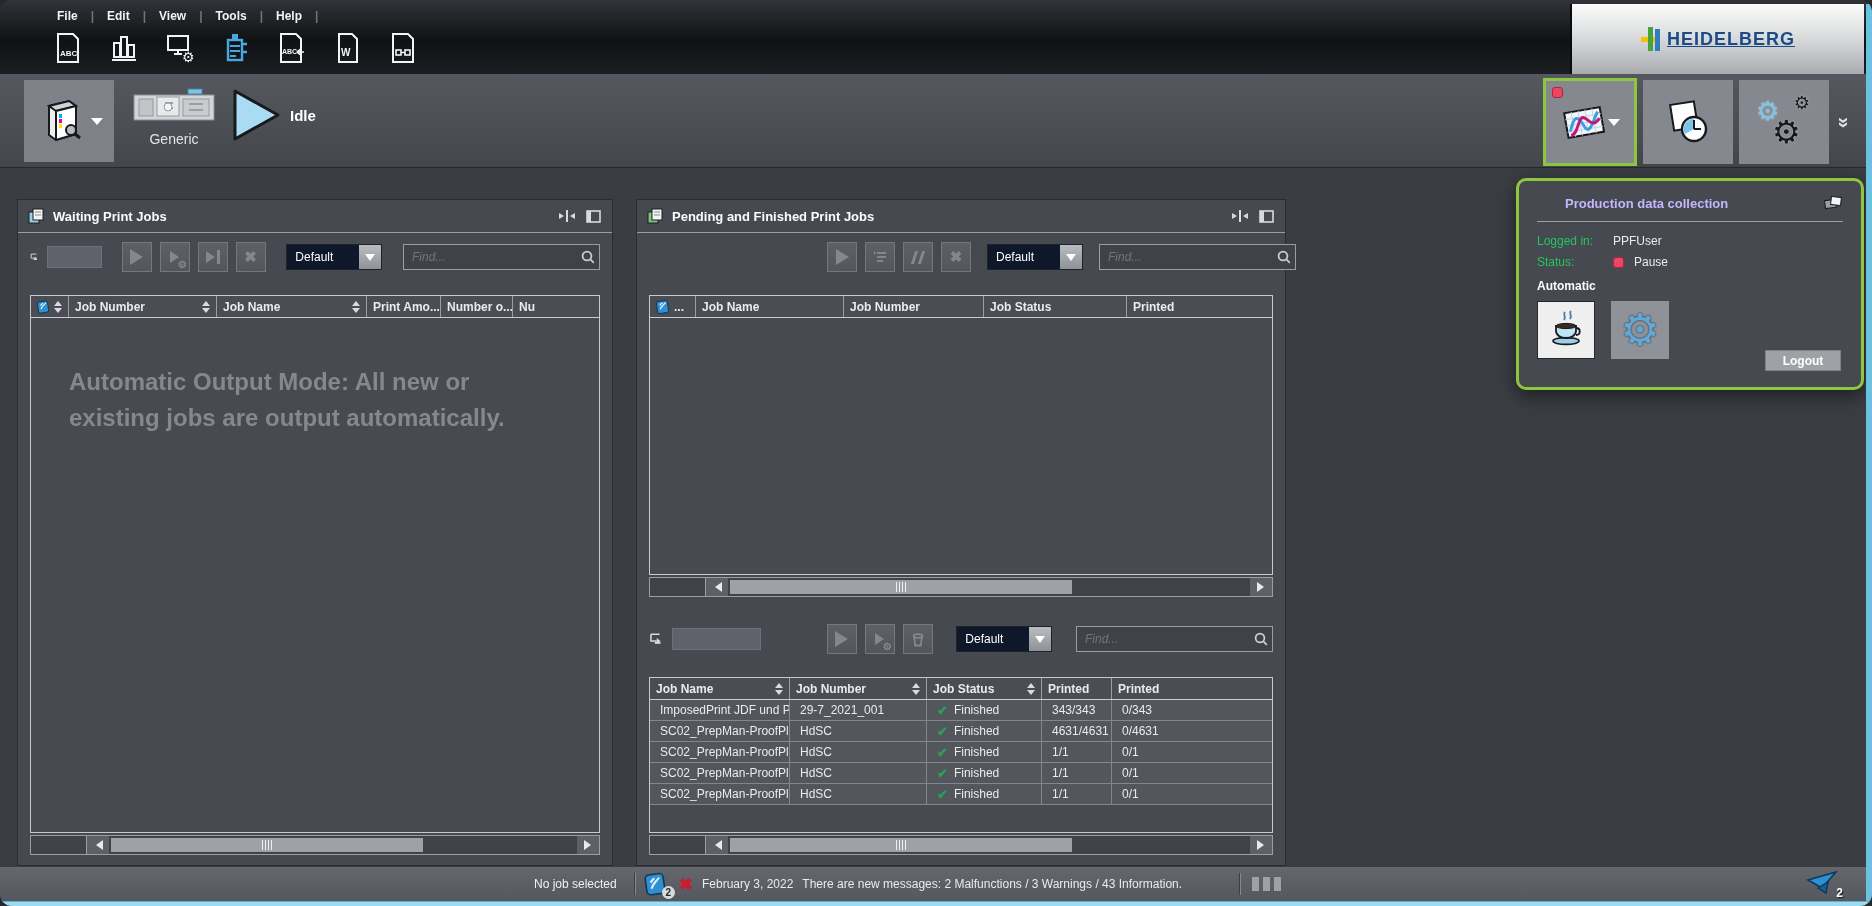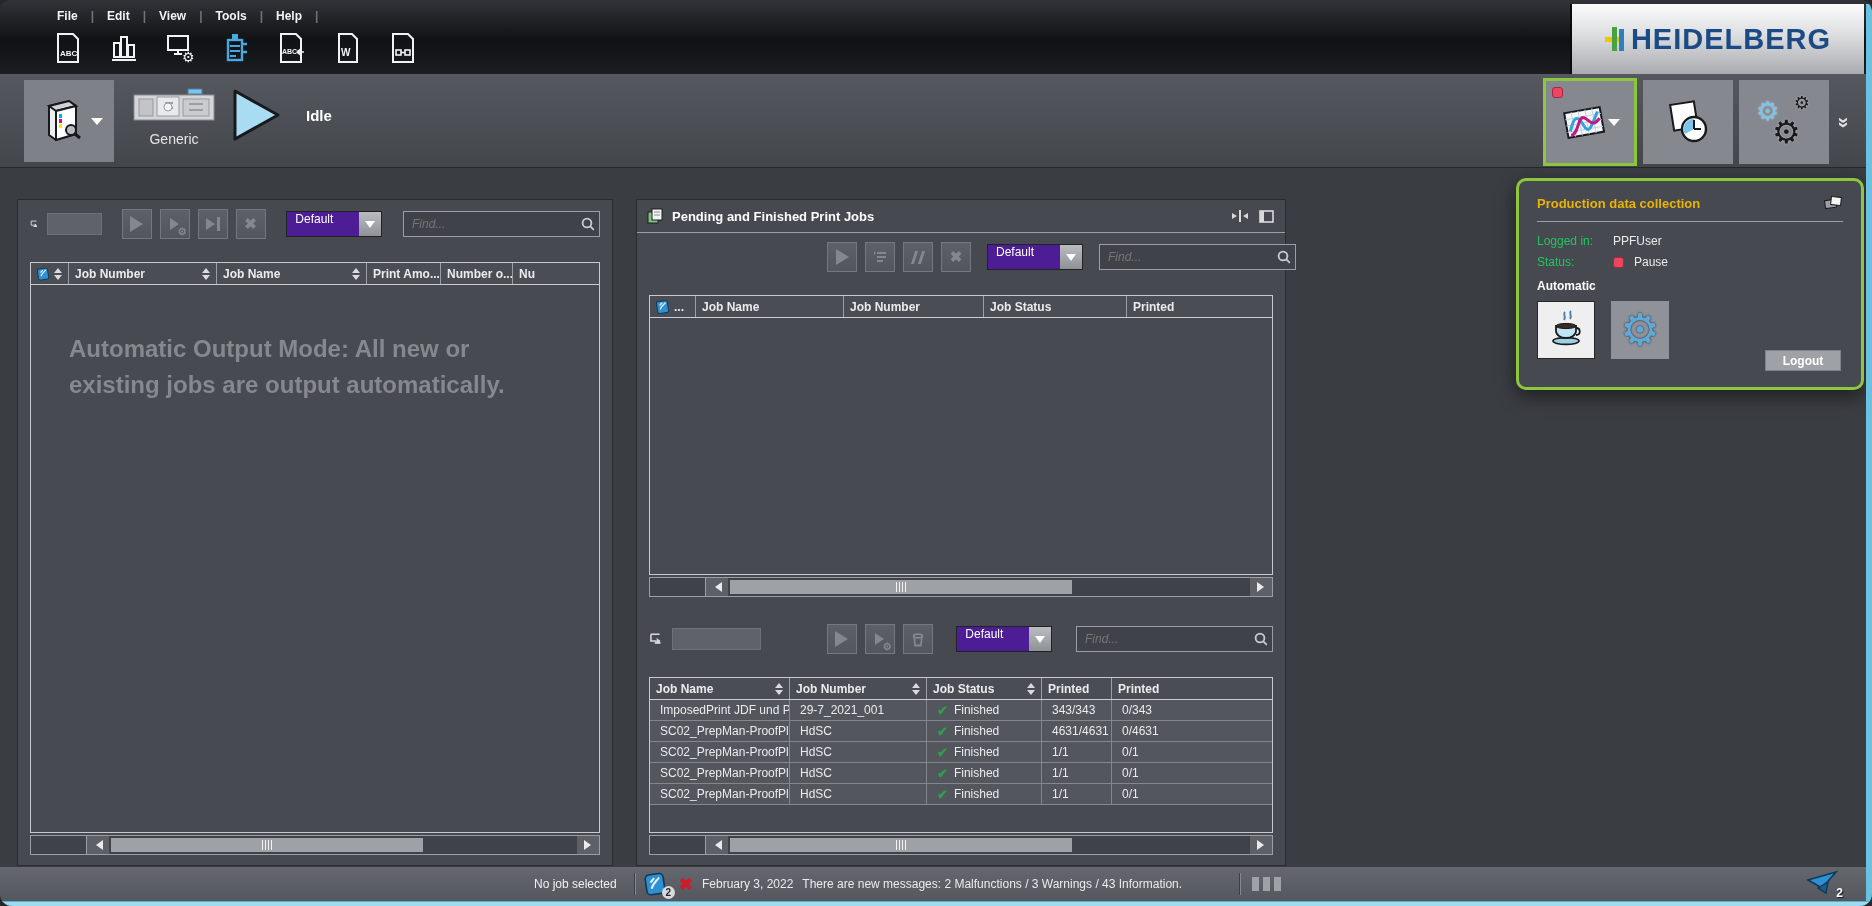--- a/index.html
+++ b/index.html
@@ -18,31 +18,31 @@
   .tool-ic{width:32px;height:38px;display:flex;align-items:center;justify-content:center;color:#f2f3f5;}
   .tool-ic.active{color:#4aa8e0;}
 
   .logo{position:absolute;left:1570px;top:4px;width:294px;height:70px;
         background:linear-gradient(180deg,#fbfbfb 0%,#dcdddf 45%,#a9abaf 100%);
         display:flex;align-items:center;justify-content:center;border-left:2px solid #0a0b0c;}
   .logo-cross{position:relative;width:22px;height:26px;margin-right:4px;}
   .logo-cross .h{position:absolute;left:0;top:11px;width:15px;height:5px;background:#f5c400;}
   .logo-cross .v1{position:absolute;left:7px;top:1px;width:5px;height:24px;background:#47a23f;}
   .logo-cross .v2{position:absolute;left:14px;top:3px;width:5px;height:22px;background:#2e7fc0;}
-  .logo-text{color:#1b4a84;font-weight:bold;font-size:29px;letter-spacing:1px;}
+  .logo-text{color:#1b4a84;font-weight:bold;font-size:18px;letter-spacing:1px;text-decoration:underline;}
 
   
   .machine-bar{position:absolute;left:0;top:74px;width:100%;height:94px;
                background:linear-gradient(180deg,#55585e,#43464b);border-bottom:1px solid #26282c;}
   .machine-select{position:absolute;left:24px;top:6px;width:90px;height:82px;background:#7e8187;
                   display:flex;align-items:center;justify-content:center;gap:4px;cursor:pointer;}
   .caret{width:0;height:0;border:6px solid transparent;border-top:7px solid #fff;margin-top:6px;}
   .generic-box{position:absolute;left:128px;top:12px;width:92px;text-align:center;}
   .generic-label{color:#e2e4e6;font-size:14px;margin-top:4px;}
-  .idle-wrap{position:absolute;left:230px;top:12px;display:flex;align-items:center;gap:22px;}
+  .idle-wrap{position:absolute;left:230px;top:12px;display:flex;align-items:center;gap:6px;}
   .idle-label{font-weight:bold;font-size:15px;color:#fff;}
 
   .mb-btn{position:absolute;top:6px;width:90px;height:84px;background:#85888e;
           display:flex;align-items:center;justify-content:center;cursor:pointer;}
   .mb-btn.green{outline:3px solid #8dc63f;outline-offset:-1px;}
   .mb-dot{position:absolute;left:7px;top:7px;width:11px;height:11px;border-radius:3px;
           background:#ee4561;border:1px solid #a52743;}
   .gears{position:relative;width:56px;height:56px;}
   .gears span{position:absolute;line-height:1;text-shadow:0 0 2px rgba(255,255,255,.55);}
   .g1{left:0;top:4px;font-size:26px;color:#7cc4ea;}
@@ -67,21 +67,21 @@
   .tri{width:0;height:0;border-left:13px solid #84878d;border-top:8px solid transparent;
        border-bottom:8px solid transparent;}
   .tri.small{border-left-width:9px;border-top-width:6px;border-bottom-width:6px;}
   .bar{width:3px;height:14px;background:#84878d;margin-left:2px;}
   .pause i{display:inline-block;width:3px;height:13px;background:#84878d;transform:skewX(-18deg);margin:0 2px;}
   .xmark{font-size:15px;font-weight:bold;}
   .gear-mini{position:absolute;right:2px;bottom:1px;font-size:10px;color:#84878d;}
   .dis-input{width:92px;height:22px;background:#5f626a;border:1px solid #6d7076;}
   .hier{color:#d9dbde;}
 
-  .dd{display:flex;height:26px;width:96px;background:#4c1d95;
+  .dd{display:flex;align-items:center;height:26px;width:96px;background:#0f172a;
       border:1px solid #202226;cursor:pointer;flex:0 0 96px;}
   .dd-lbl{flex:1;padding:0 8px;color:#fff;}
   .dd-arrow{width:22px;align-self:stretch;background:linear-gradient(#b9bcc0,#8e9196);
             display:flex;align-items:center;justify-content:center;}
   .dd-arrow b{width:0;height:0;border:5px solid transparent;border-top:7px solid #fff;margin-top:6px;}
   .find{display:flex;align-items:center;height:26px;background:#3f4248;border:1px solid #9a9da2;flex:1;}
   .find input{flex:1;min-width:0;background:transparent;border:none;outline:none;color:#cfd2d6;
               font-style:italic;font-family:"Liberation Sans",sans-serif;font-size:12px;padding:0 8px;}
   .mag{flex:0 0 22px;display:flex;align-items:center;justify-content:center;color:#c9ccd0;}
 
@@ -112,21 +112,21 @@
   .hs-btn.r b{border-left:7px solid #e8eaec;margin-left:3px;}
   .hs-thumb{flex:0 0 55%;margin:2px;background:#9ea1a6;display:flex;align-items:center;justify-content:center;gap:2px;cursor:grab;}
   .hs-thumb i{width:1px;height:10px;background:#f0f1f3;}
   .hs-fill{flex:1;}
   .mid-gap{flex:0 0 18px;}
 
   
   .popup{position:absolute;left:1516px;top:178px;width:348px;height:212px;background:#46494f;
          border:3px solid #8dc63f;border-radius:10px;box-shadow:0 6px 18px rgba(0,0,0,.5);
          z-index:50;padding:14px 18px;}
-  .p-title-row{display:flex;align-items:center;font-weight:bold;font-size:13px;color:#eab308;}
+  .p-title-row{display:flex;align-items:center;font-weight:bold;font-size:13px;color:#c4b5fd;margin-left:28px;}
   .p-div{border-top:1px solid #9b9ea3;margin:10px 0 12px;}
   .p-row{display:flex;align-items:center;margin-bottom:7px;}
   .p-lbl{width:76px;color:#22c55e;}
   .status-dot{width:11px;height:11px;border-radius:3px;background:#ee4561;border:1px solid #a52743;margin-right:10px;}
   .ops-lbl{font-weight:bold;margin:10px 0 8px;color:#fbfcfd;}
   .op-btns{display:flex;gap:16px;}
   .op-btn{width:58px;height:58px;display:flex;align-items:center;justify-content:center;cursor:pointer;}
   .op-btn.coffee{background:#efefef;border:1px solid #26282b;}
   .op-btn.gearbg{background:#8f9298;}
   .op-gear{font-size:44px;line-height:1;color:#5fa8d8;text-shadow:0 0 2px #14161a;}
@@ -293,20 +293,39 @@
       <span class="gears">
           <span class="g1">⚙</span>
           <span class="g2">⚙</span>
           <span class="g3">⚙</span>
         </span>
     </div>
     <span class="chevrons">»</span>
   </div>
 
   <div class="panel left">
+    <div class="panel-header">
+      <svg width="17" height="16" viewBox="0 0 17 16">
+        <rect x="1" y="4" width="10" height="11" fill="#9ecfe8" stroke="#1c1e22"></rect>
+        <rect x="5" y="1" width="10" height="11" fill="#f2f3f5" stroke="#1c1e22"></rect>
+        <path d="M7 4h6M7 7h6" stroke="#8a8d92"></path>
+      </svg>
+      <span>Waiting Print Jobs</span>
+      <span class="ph-right">
+        <svg width="18" height="12" viewBox="0 0 18 12">
+          <path d="M9 0v12" stroke="currentColor" stroke-width="2"></path>
+          <polygon points="1,6 6,3 6,9" fill="currentColor" transform="rotate(180 3.5 6)"></polygon>
+          <polygon points="17,6 12,3 12,9" fill="currentColor" transform="rotate(180 14.5 6)"></polygon>
+        </svg>
+        <svg width="16" height="13" viewBox="0 0 16 13">
+          <rect x="1" y="1" width="13" height="11" fill="none" stroke="currentColor" stroke-width="1.6"></rect>
+          <rect x="1" y="1" width="4" height="11" fill="currentColor"></rect>
+        </svg>
+      </span>
+    </div>
     <div class="panel-toolbar">
       <svg class="hier" width="16" height="14" viewBox="0 0 16 14">
         <path d="M2 2h9M2 2v7h6" stroke="currentColor" stroke-width="1.6" fill="none"></path>
           <path d="M6 11h6" stroke="currentColor" stroke-width="2"></path>
           <polygon points="8,6 12,9 8,12" fill="currentColor"></polygon>
       </svg>
       <span class="dis-input"></span>
       <span style="width:6px"></span>
       <span class="tbtn">
           <i class="tri"></i>

